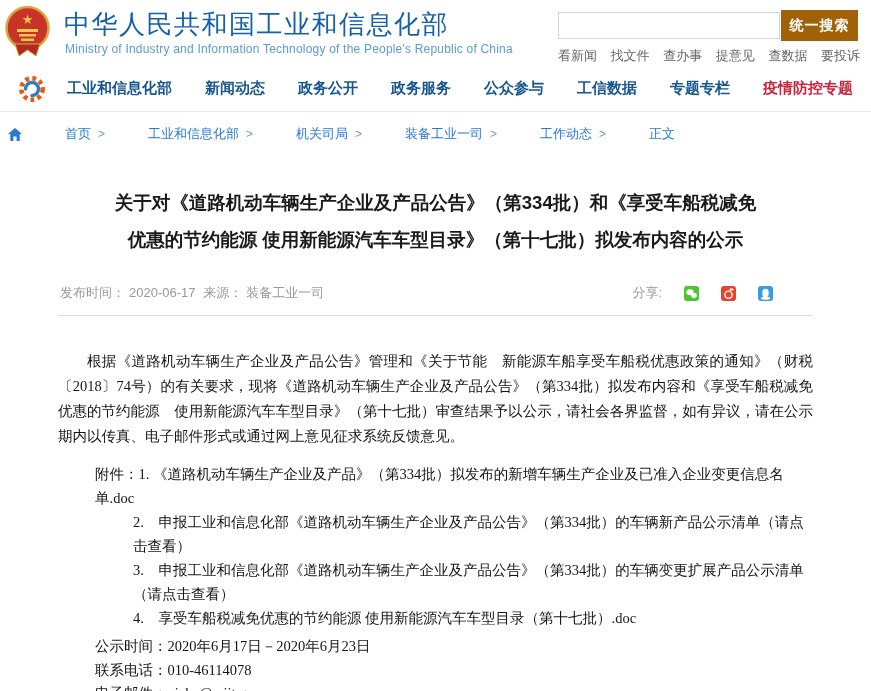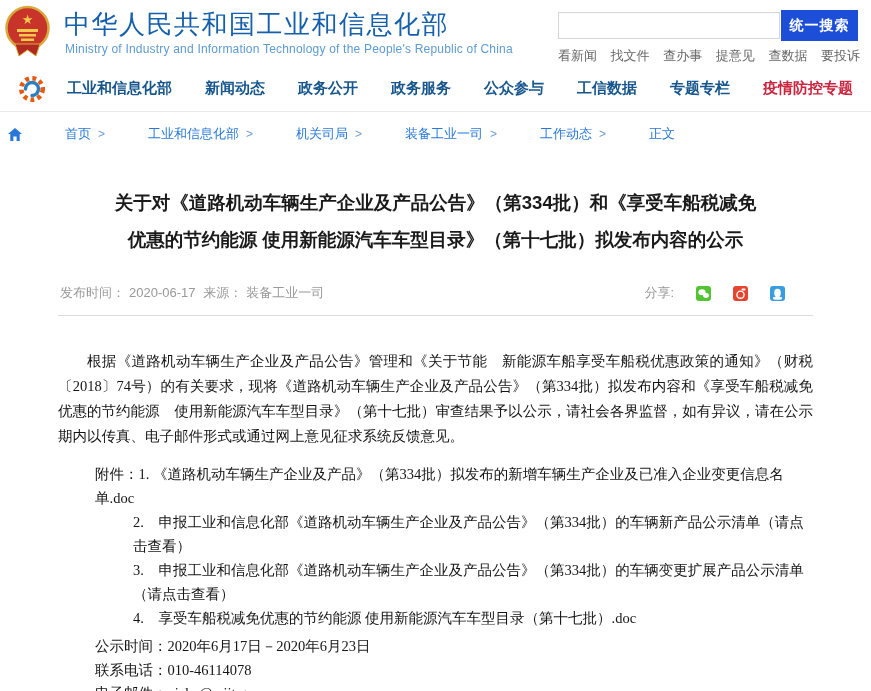--- a/index.html
+++ b/index.html
@@ -22,21 +22,21 @@
     position: absolute; left: 65px; top: 42px;
     font-size: 12px; color: #5d9bd3; letter-spacing: 0.2px;
   }
   .search-area { position: absolute; right: 13px; top: 10px; width: 300px; height: 30px; }
   .search-input {
     position: absolute; left: 0; top: 2px; width: 222px; height: 27px;
     border: 1px solid #d5d5d5; outline: none; padding: 0 6px; font-size: 13px;
   }
   .search-btn {
     position: absolute; right: 0; top: 0; width: 77px; height: 31px;
-    background: #1d4ed8; color: #fff; border: none; font-size: 14px;
+    background: #a16207; color: #fff; border: none; font-size: 14px;
     font-weight: bold; cursor: pointer; letter-spacing: 1px;
   }
   .quick-links {
     position: absolute; right: 11px; top: 47px; width: 302px;
     display: flex; justify-content: space-between;
     font-size: 13px; color: #666;
   }
   .quick-links span { cursor: pointer; }
   
   .navbar {
@@ -58,21 +58,21 @@
   .home-icon { width: 14px; height: 13px; display: inline-block; }
   
   .article { padding: 0 58px; position: relative; }
   .article-title {
     margin-top: 28px; text-align: center;
     font-size: 18.5px; font-weight: bold; color: #1a1a1a; line-height: 37px;
   }
   .meta-row { position: relative; margin-top: 26px; height: 18px; font-size: 13px; color: #999; text-align: left; }
   .meta-center span { margin: 0 2px; }
   .share {
-    position: absolute; right: 28px; top: 0;
+    position: absolute; right: 40px; top: 0;
     display: flex; align-items: center; gap: 22px; color: #999;
   }
   .share-icon { width: 15px; height: 15px; border-radius: 3px; display: inline-block; position: relative; cursor: pointer; }
   .share-icon svg { position: absolute; left: 0; top: 0; }
   .divider { border-top: 1px solid #dcdcdc; margin-top: 13px; }
   
   .body-text { font-family: "Liberation Serif", serif; font-size: 14.5px; color: #151515; }
   .para {
     margin-top: 33px; text-indent: 2em; line-height: 25px; text-align: justify;
   }

